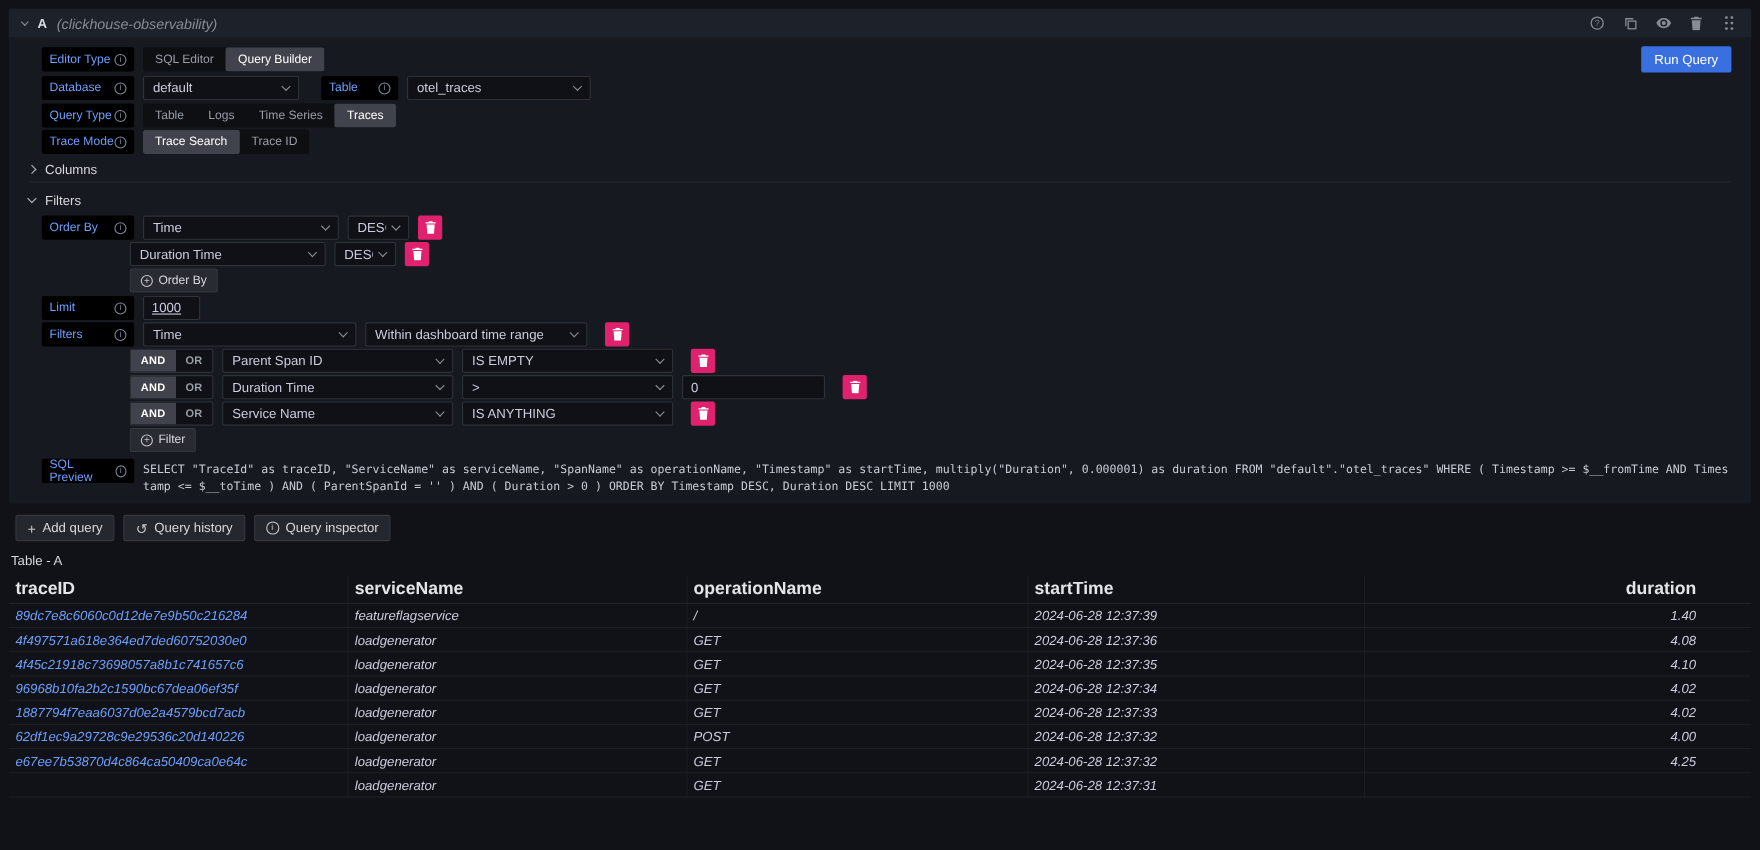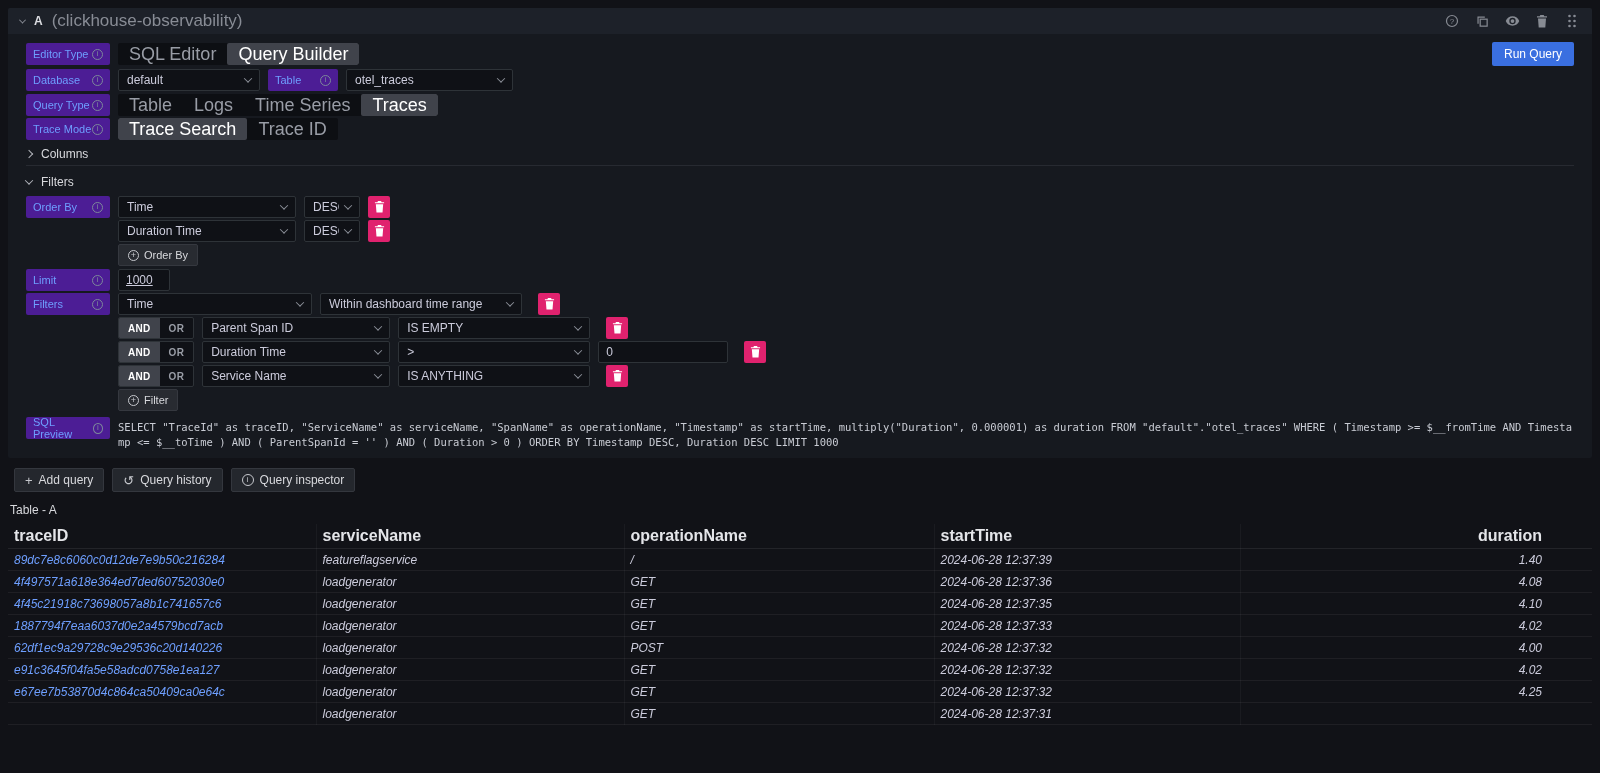--- a/index.html
+++ b/index.html
@@ -11,47 +11,47 @@
     font-size:12px;
   }
 
   
   .qwrap { margin:8px 8px 0; background:#16191f; border-radius:2px; }
   .qheader {
     display:flex; align-items:center; gap:9px; height:26px;
     background:#1d2129; padding:0 12px; border-radius:2px 2px 0 0;
   }
   .qletter { font-size:12px; font-weight:700; color:#dcdde2; }
-  .dsname  { font-size:17px; color:#888c95; }
+  .dsname  { font-size:13px; font-style:italic; color:#888c95; }
   .hicons  { margin-left:auto; display:flex; align-items:center; gap:14px; }
   .hicon   { display:inline-flex; align-items:center; justify-content:center; width:16px; height:16px; }
 
   .qbody { padding:8px 18px 8px; }
 
   .frow { display:flex; align-items:center; gap:8px; margin-bottom:3px; position:relative; }
   .frow.tight { margin-bottom:2px; }
 
   .lbl {
     width:84px; flex:0 0 84px; height:22px;
     display:flex; align-items:center; justify-content:space-between;
-    background:#4c1d95; color:#6e9fff; font-size:11px; font-weight:500;
-    padding:0 7px; border-radius:2px;
+    background:#000000; color:#6e9fff; font-size:11px; font-weight:500;
+    padding:0 7px; border-radius:2px;margin-left:12px;
   }
   .lbl.w70 { width:70px; flex:0 0 70px; }
   .spacer { width:84px; flex:0 0 84px; }
 
   .info {
     width:11px; height:11px; border:1px solid #7d879b; border-radius:50%;
     display:inline-flex; align-items:center; justify-content:center;
     font-size:8px; line-height:1; color:#7d879b; font-style:normal; font-weight:400;
   }
 
   .seg { display:flex; background:#0d0f13; border-radius:2px; overflow:hidden; height:22px; }
   .seg .opt {
-    display:flex; align-items:center; padding:0 11px; font-size:18px;
+    display:flex; align-items:center; padding:0 11px; font-size:11px;
     color:#999da6; cursor:pointer; white-space:nowrap;
   }
   .seg .opt.on { background:#40434b; color:#ffffff; border-radius:2px; font-weight:500; }
 
   .sel {
     display:flex; align-items:center; justify-content:space-between; gap:6px;
     background:#0f1116; border:1px solid #2e3338; border-radius:2px;
     height:22px; padding:0 8px; color:#ccccdc; cursor:pointer; overflow:hidden;
   }
   .sel .txt { white-space:nowrap; overflow:hidden; }
@@ -64,21 +64,21 @@
   .input {
     background:#0f1116; border:1px solid #2e3338; border-radius:2px;
     height:22px; color:#ccccdc; font-size:12px; padding:0 7px;
     font-family:"Liberation Sans", sans-serif; outline:none;
   }
 
   .w-db   { width:142px; } .w-tbl { width:167px; }
   .w-field{ width:178px; } .w-dir { width:56px; }
   .w-limit{ width:52px;text-decoration:underline; }
   .w-ftime{ width:194px; } .w-frange{ width:202px; }
-  .w-ffield{ width:188px;gap:28px;} .w-fop { width:192px; } .w-fval{ width:130px; }
+  .w-ffield{ width:210px;gap:28px;} .w-fop { width:192px; } .w-fval{ width:130px; }
 
   .conj { display:flex; border:1px solid #2e3338; border-radius:2px; overflow:hidden; height:22px; background:#0f1116; }
   .conj .copt { display:flex; align-items:center; padding:0 9px; font-size:10px; font-weight:700; color:#999da6; letter-spacing:.3px; }
   .conj .copt.on { background:#40434b; color:#fff; }
 
   .trash {
     width:22px; height:22px; flex:0 0 22px; background:#e0226e; border:none;
     border-radius:2px; display:flex; align-items:center; justify-content:center; cursor:pointer;
   }
   .trash.gap { margin-left:8px; }
@@ -469,41 +469,41 @@
         <td class="col-dur">4.08</td>
       </tr>
       <tr>
         <td><a class="trace">4f45c21918c73698057a8b1c741657c6</a></td>
         <td>loadgenerator</td>
         <td>GET</td>
         <td>2024-06-28 12:37:35</td>
         <td class="col-dur">4.10</td>
       </tr>
       <tr>
+        <td><a class="trace">96968b10fa2b2c1590bc67dea06ef35f</a></td>
+        <td>loadgenerator</td>
+        <td>GET</td>
+        <td>2024-06-28 12:37:34</td>
+        <td class="col-dur">4.02</td>
+      </tr>
+      <tr>
         <td><a class="trace">1887794f7eaa6037d0e2a4579bcd7acb</a></td>
         <td>loadgenerator</td>
         <td>GET</td>
         <td>2024-06-28 12:37:33</td>
         <td class="col-dur">4.02</td>
       </tr>
       <tr>
         <td><a class="trace">62df1ec9a29728c9e29536c20d140226</a></td>
         <td>loadgenerator</td>
         <td>POST</td>
         <td>2024-06-28 12:37:32</td>
         <td class="col-dur">4.00</td>
       </tr>
       <tr>
-        <td><a class="trace">e91c3645f04fa5e58adcd0758e1ea127</a></td>
-        <td>loadgenerator</td>
-        <td>GET</td>
-        <td>2024-06-28 12:37:32</td>
-        <td class="col-dur">4.02</td>
-      </tr>
-      <tr>
         <td><a class="trace">e67ee7b53870d4c864ca50409ca0e64c</a></td>
         <td>loadgenerator</td>
         <td>GET</td>
         <td>2024-06-28 12:37:32</td>
         <td class="col-dur">4.25</td>
       </tr>
       <tr>
         <td><a class="trace"></a></td>
         <td>loadgenerator</td>
         <td>GET</td>

